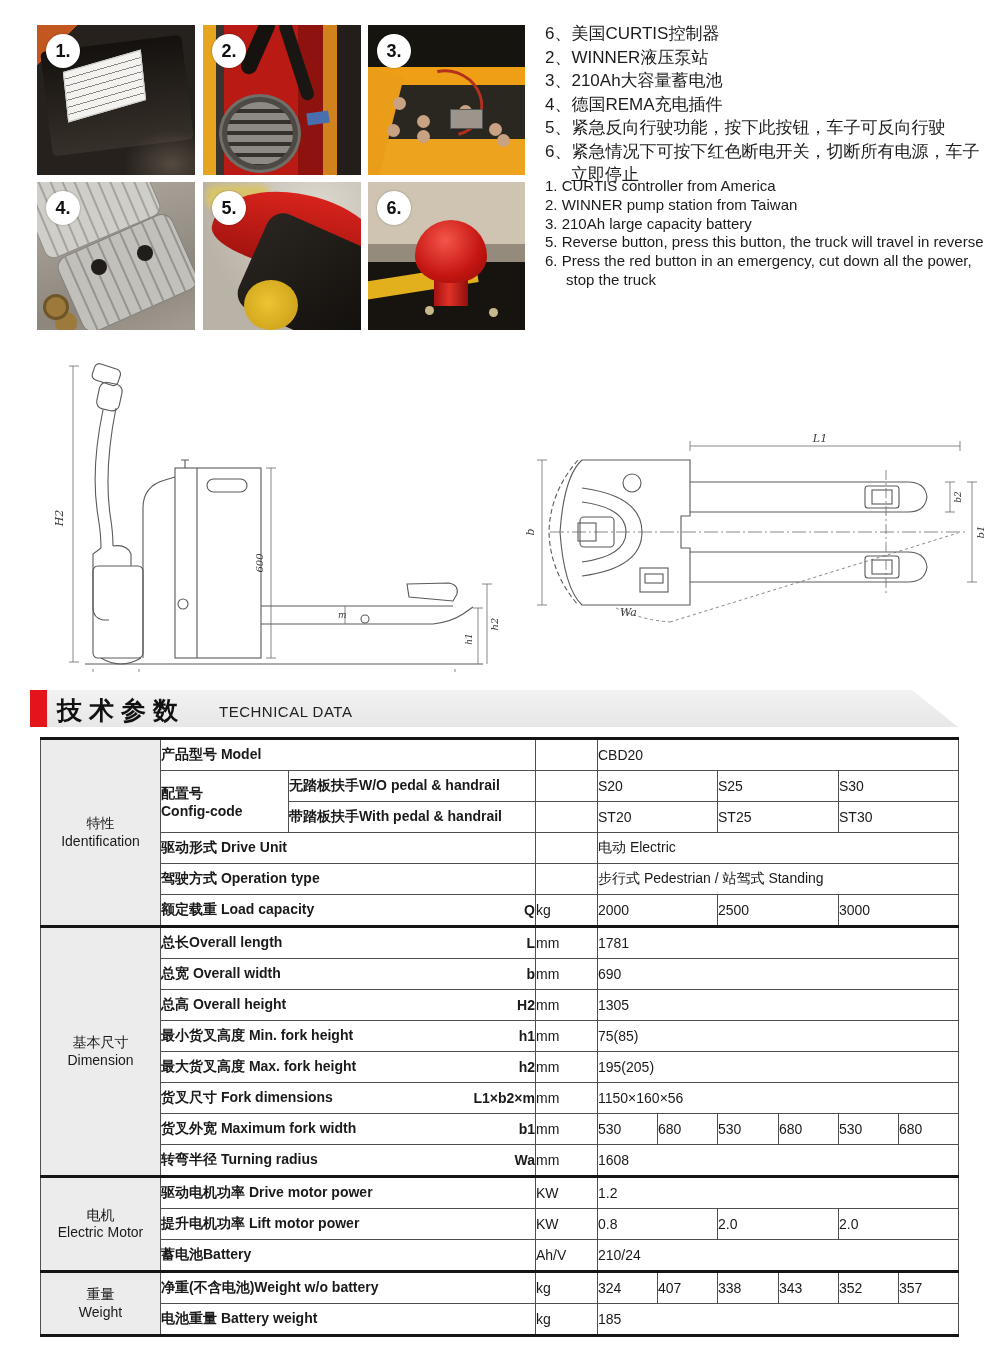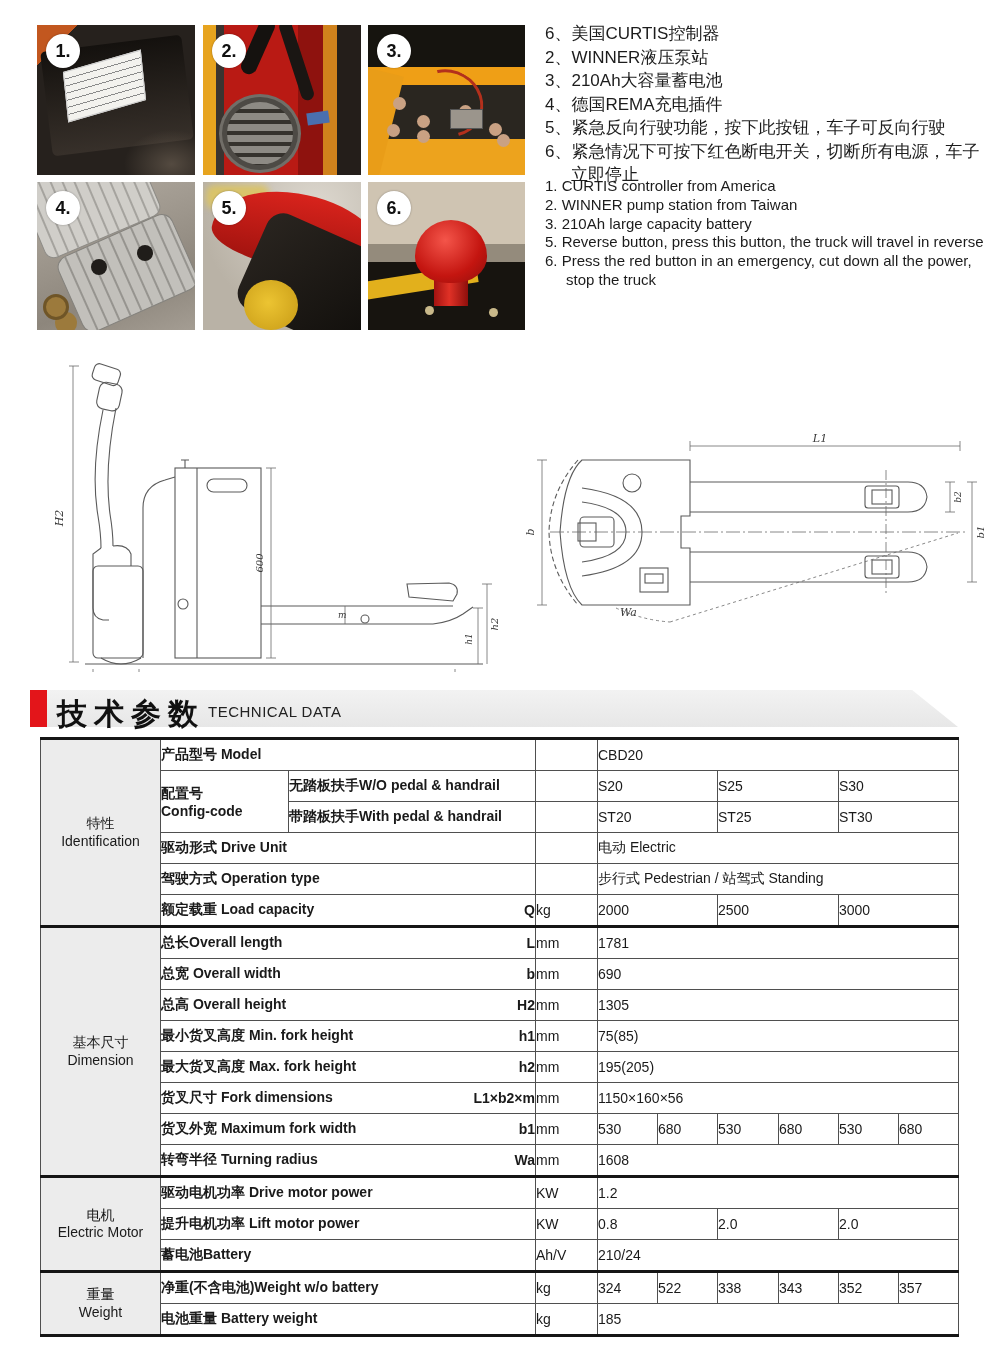--- a/index.html
+++ b/index.html
@@ -66,22 +66,22 @@
   
   svg{position:absolute;}
   svg text{font-family:"DejaVu Serif",serif;font-style:italic;fill:#3a3a3a;}
   
   .band{
     position:absolute;left:40px;top:690px;width:918px;height:37px;
     background:linear-gradient(180deg,#f2f2f2,#e7e7e7);
     clip-path:polygon(0 0,95% 0,100% 100%,0 100%);
   }
   .redsq{position:absolute;left:30px;top:690px;width:17px;height:37px;background:#e3151a;}
-  .title-cn{position:absolute;left:57px;top:694px;font-size:30px;font-weight:bold;letter-spacing:7px;color:#111;}
-  .title-en{position:absolute;left:208px;top:703px;font-size:15px;color:#222;letter-spacing:.5px;}
+  .title-cn{position:absolute;left:57px;top:694px;font-size:25px;font-weight:bold;letter-spacing:7px;color:#111;}
+  .title-en{position:absolute;left:219px;top:703px;font-size:15px;color:#222;letter-spacing:.5px;}
   
   table.spec{
     position:absolute;left:40px;top:737px;width:918px;
     border-collapse:collapse;table-layout:fixed;
     border-top:3px solid #151515;border-bottom:3px solid #151515;
     border-left:1px solid #4f4f4f;border-right:1px solid #4f4f4f;
   }
   table.spec td{
     border:1px solid #4f4f4f;height:30px;font-size:14px;color:#1a1a1a;
     overflow:hidden;white-space:nowrap;padding:0;
@@ -451,21 +451,21 @@
       <div>Weight</div>
     </td>
     <td class="pcell" colspan="2">
           <div class="pflex">
             <span>净重(不含电池)Weight w/o battery</span>
             <span></span>
           </div>
         </td>
     <td class="unit">kg</td>
     <td class="val">324</td>
-    <td class="val">522</td>
+    <td class="val">407</td>
     <td class="val">338</td>
     <td class="val">343</td>
     <td class="val">352</td>
     <td class="val">357</td>
   </tr>
   <tr>
     <td class="pcell" colspan="2">
           <div class="pflex">
             <span>电池重量 Battery weight</span>
             <span></span>

